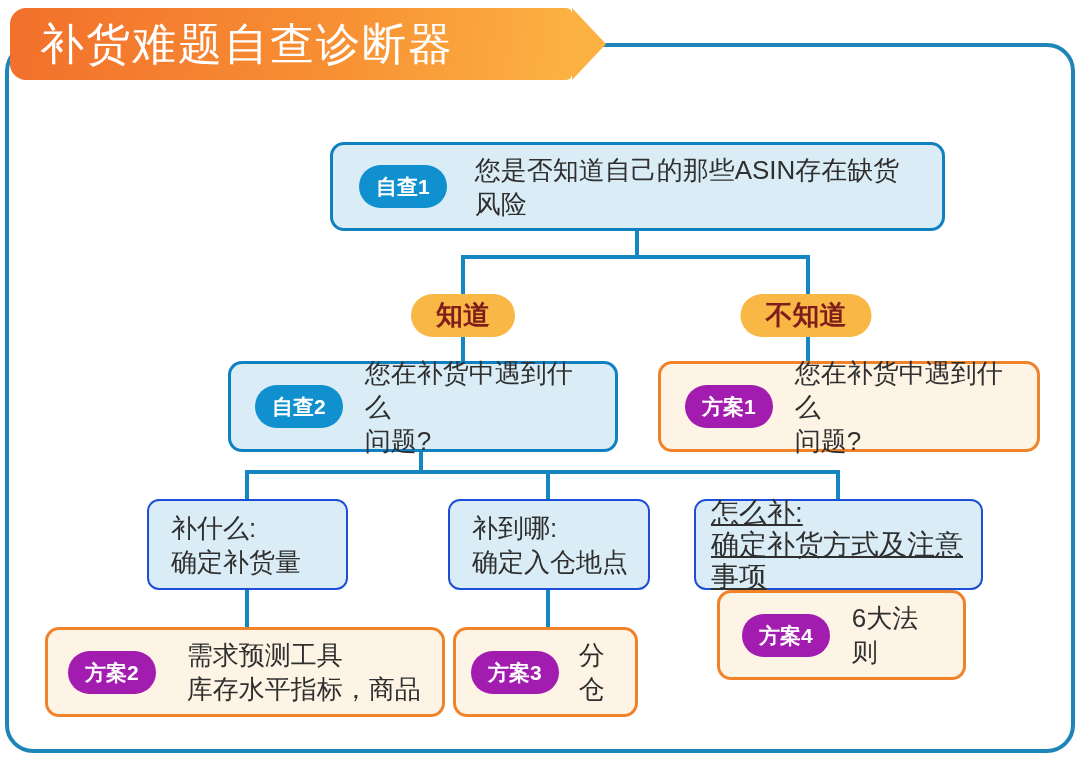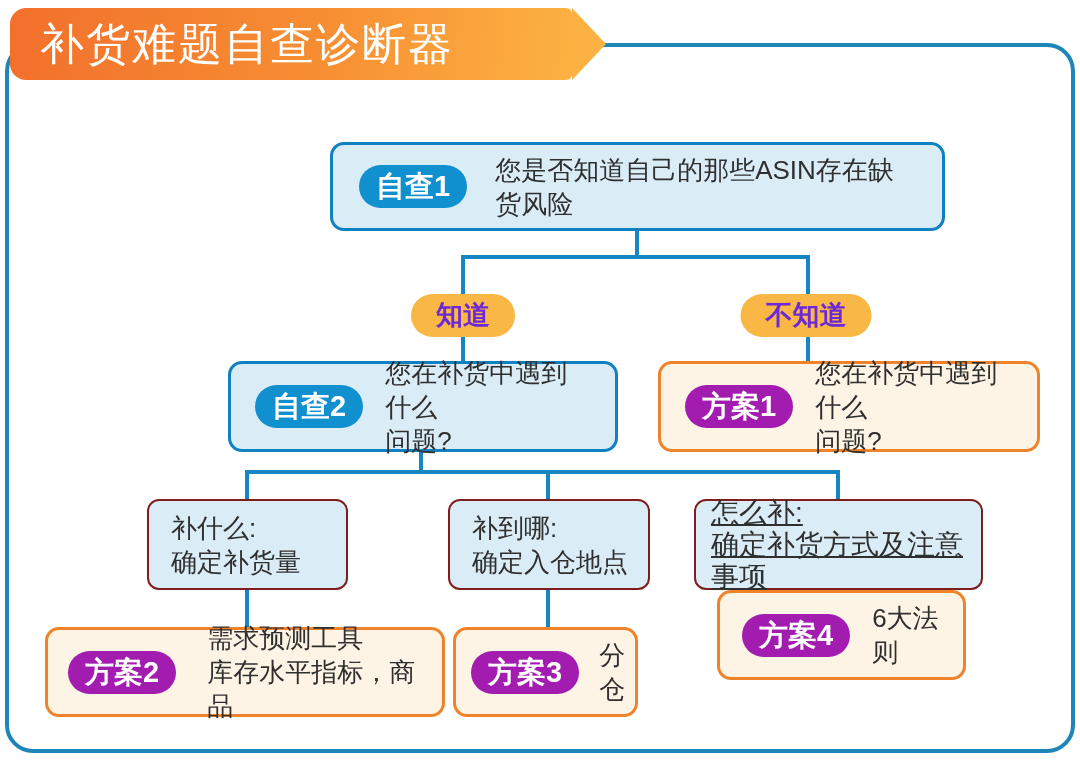--- a/index.html
+++ b/index.html
@@ -37,37 +37,37 @@
     border-top:36px solid transparent;border-bottom:36px solid transparent;
     border-left:34px solid #fcb242;
   }
 
   
   .box{position:absolute;z-index:2;box-sizing:border-box;display:flex;align-items:center;}
   .box-blue{
     background:#daedf6;border:3px solid #0f81c0;border-radius:14px;
   }
   .box-mid{
-    background:#daedf6;border:2px solid #7f1d1d;border-radius:12px;
+    background:#daedf6;border:2px solid #1d4ed8;border-radius:12px;
   }
   .box-orange{
     background:#fdf4e5;border:3px solid #f0822a;border-radius:14px;
   }
   .box-text{color:#2f2f2f;font-size:26px;line-height:34px;font-weight:500;}
 
   .badge{
     display:inline-block;border-radius:26px;font-weight:bold;color:#ffffff;
-    font-size:29px;line-height:25px;padding:9px 17px;white-space:nowrap;flex:0 0 auto;
+    font-size:21px;line-height:25px;padding:9px 17px;white-space:nowrap;flex:0 0 auto;
   }
   .badge-blue{background:#1090ce;}
   .badge-orange{background:#a21caf;}
 
   .branch-badge{
     position:absolute;top:294px;transform:translateX(-50%);z-index:2;
-    background:#f9b845;color:#6d28d9;font-size:27px;line-height:27px;
+    background:#f9b845;color:#7f1d1d;font-size:27px;line-height:27px;
     font-weight:bold;padding:8px 25px;border-radius:24px;white-space:nowrap;
   }
 
   
   .boxA{left:330px;top:142px;width:615px;height:89px;padding:0 26px;gap:28px;}
   .boxB{left:228px;top:361px;width:390px;height:91px;padding:0 24px;gap:22px;}
   .boxC{left:658px;top:361px;width:382px;height:91px;padding:0 24px;gap:22px;}
 
   .boxM1{left:147px;top:499px;width:201px;height:91px;padding-left:22px;}
   .boxM2{left:448px;top:499px;width:202px;height:91px;padding-left:22px;}

